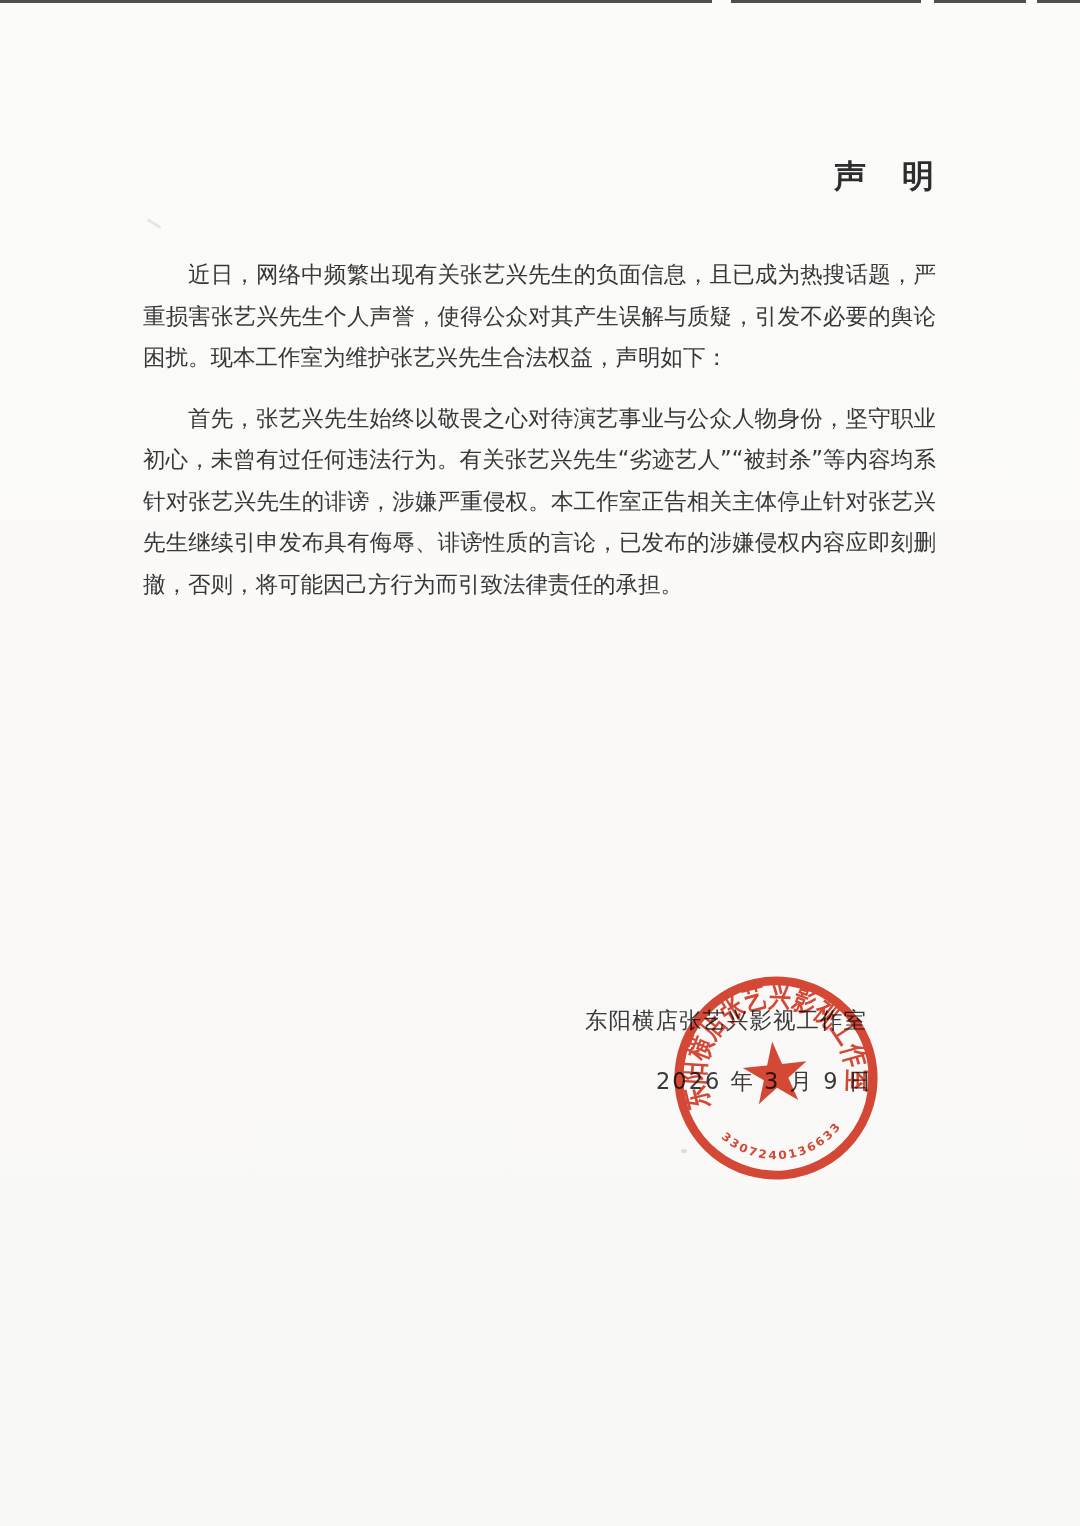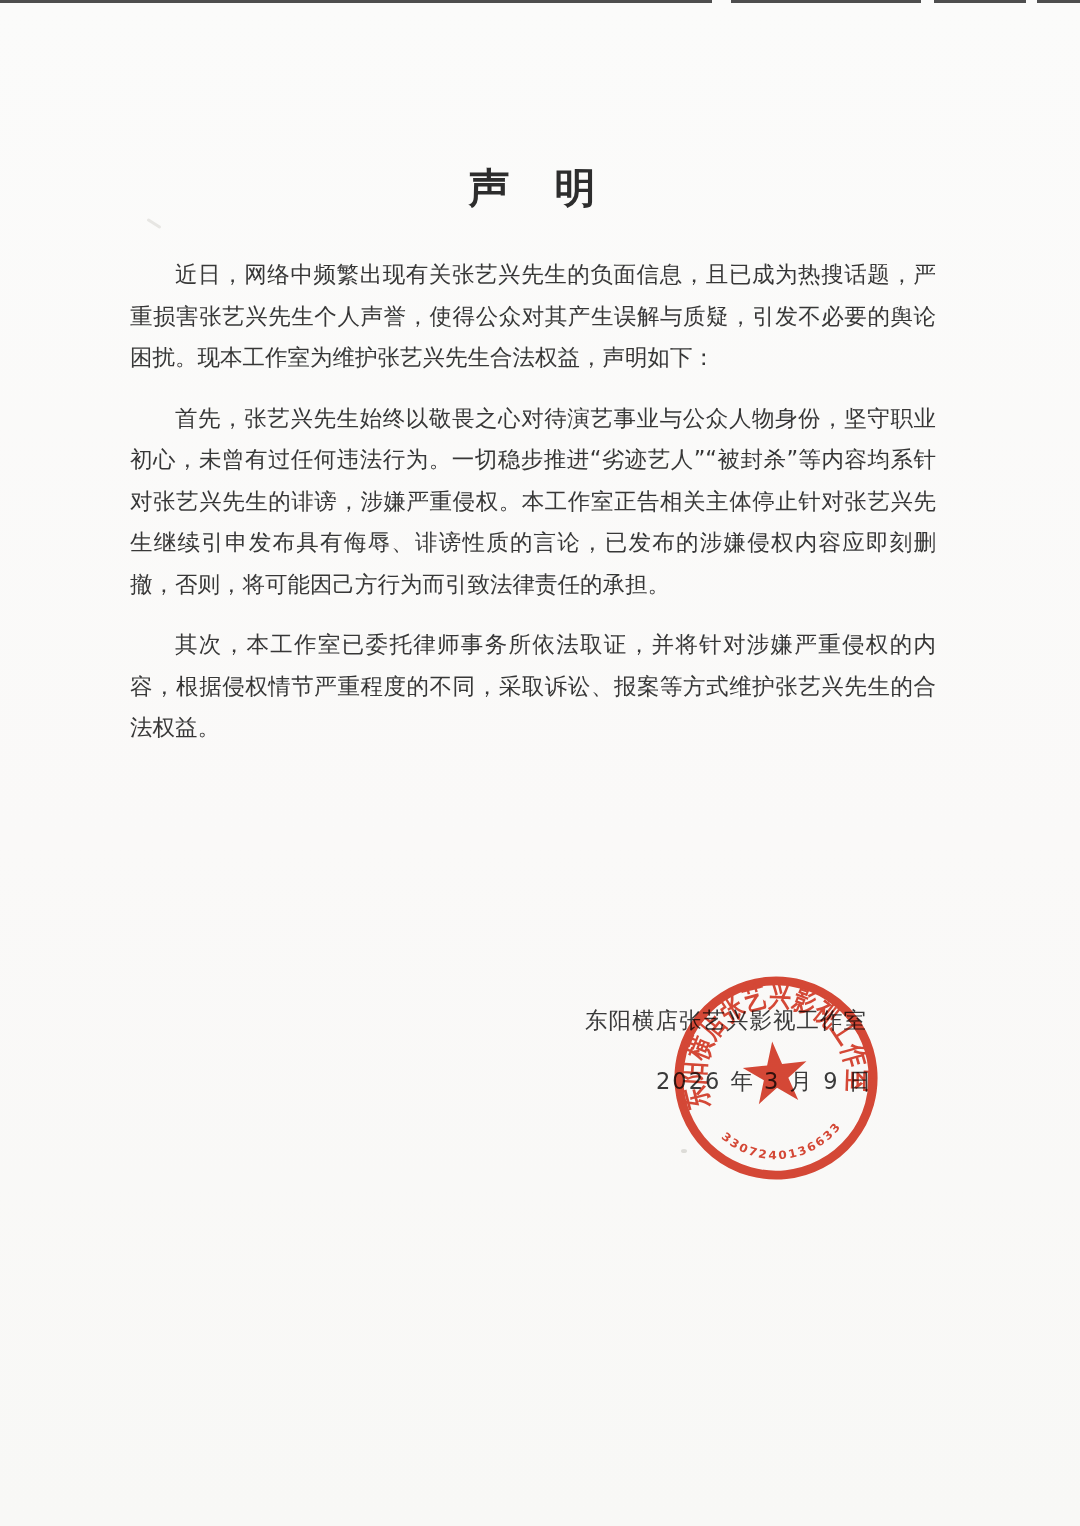--- a/index.html
+++ b/index.html
@@ -15,31 +15,31 @@
   .seg-a{left:0;width:712px;}
   .seg-b{left:731px;width:388px; left:731px; width:190px;}
   .seg-c{left:934px;width:92px;}
   .seg-d{left:1037px;width:43px;}
   .smudge{position:absolute;background:#e7e6e3;border-radius:2px;}
   .smudge-1{left:146px;top:222px;width:16px;height:3px;transform:rotate(32deg);}
   .smudge-2{left:681px;top:1149px;width:6px;height:4px;border-radius:50%;background:#dddcd8;}
 
   .doc-title{
     position:absolute;left:130px;top:134px;width:806px;
-    text-align:center;
-    font-size:41px;font-weight:700;color:#2d2d2d;
+    text-align:right;
+    font-size:32px;font-weight:700;color:#2d2d2d;
     letter-spacing:2px;
   }
   .doc-body{
     position:absolute;left:130px;top:254px;width:806px;
     color:#373737;font-size:22.5px;font-weight:500;
     line-height:41.5px;
     text-align:justify;
   }
-  .doc-body p{margin:0 0 19px 0;text-indent:2em;}
+  .doc-body p{margin:0 0 19px 13px;text-indent:2em;}
 
   .signature-line{
     position:absolute;top:1005px;right:213px;
     font-size:22.5px;font-weight:500;color:#3a3a3a;
     letter-spacing:1px;white-space:nowrap;
   }
   .date-line{
     position:absolute;top:1066px;left:656px;
     font-size:22.5px;font-weight:500;color:#3a3a3a;
     letter-spacing:2px;white-space:nowrap;
@@ -63,22 +63,21 @@
   <div class="edge-seg seg-b"></div>
   <div class="edge-seg seg-c"></div>
   <div class="edge-seg seg-d"></div>
   <div class="smudge smudge-1"></div>
   <div class="smudge smudge-2"></div>
 
   <h1 class="doc-title">声　明</h1>
 
   <div class="doc-body">
     <p>近日，网络中频繁出现有关张艺兴先生的负面信息，且已成为热搜话题，严重损害张艺兴先生个人声誉，使得公众对其产生误解与质疑，引发不必要的舆论困扰。现本工作室为维护张艺兴先生合法权益，声明如下：</p>
-    <p>首先，张艺兴先生始终以敬畏之心对待演艺事业与公众人物身份，坚守职业初心，未曾有过任何违法行为。一切稳步推进“劣迹艺人”“被封杀”等内容均系针对张艺兴先生的诽谤，涉嫌严重侵权。本工作室正告相关主体停止针对张艺兴先生继续引申发布具有侮辱、诽谤性质的言论，已发布的涉嫌侵权内容应即刻删撤，否则，将可能因己方行为而引致法律责任的承担。</p>
-    <p>其次，本工作室已委托律师事务所依法取证，并将针对涉嫌严重侵权的内容，根据侵权情节严重程度的不同，采取诉讼、报案等方式维护张艺兴先生的合法权益。</p>
+    <p>首先，张艺兴先生始终以敬畏之心对待演艺事业与公众人物身份，坚守职业初心，未曾有过任何违法行为。有关张艺兴先生“劣迹艺人”“被封杀”等内容均系针对张艺兴先生的诽谤，涉嫌严重侵权。本工作室正告相关主体停止针对张艺兴先生继续引申发布具有侮辱、诽谤性质的言论，已发布的涉嫌侵权内容应即刻删撤，否则，将可能因己方行为而引致法律责任的承担。</p>
   </div>
 
   <div class="signature-line">东阳横店张艺兴影视工作室</div>
   <div class="date-line">2026 年 3 月 9 日</div>
 
   <svg class="seal" viewBox="0 0 220 220" aria-hidden="true">
     <defs>
       <path id="ringArc" d="M 40.2 131.3 A 73 73 0 1 1 179.8 131.3" fill="none"></path>
       <path id="serialArc" d="M 47.2 162.7 A 82 82 0 0 0 172.8 162.7" fill="none"></path>
     </defs>

